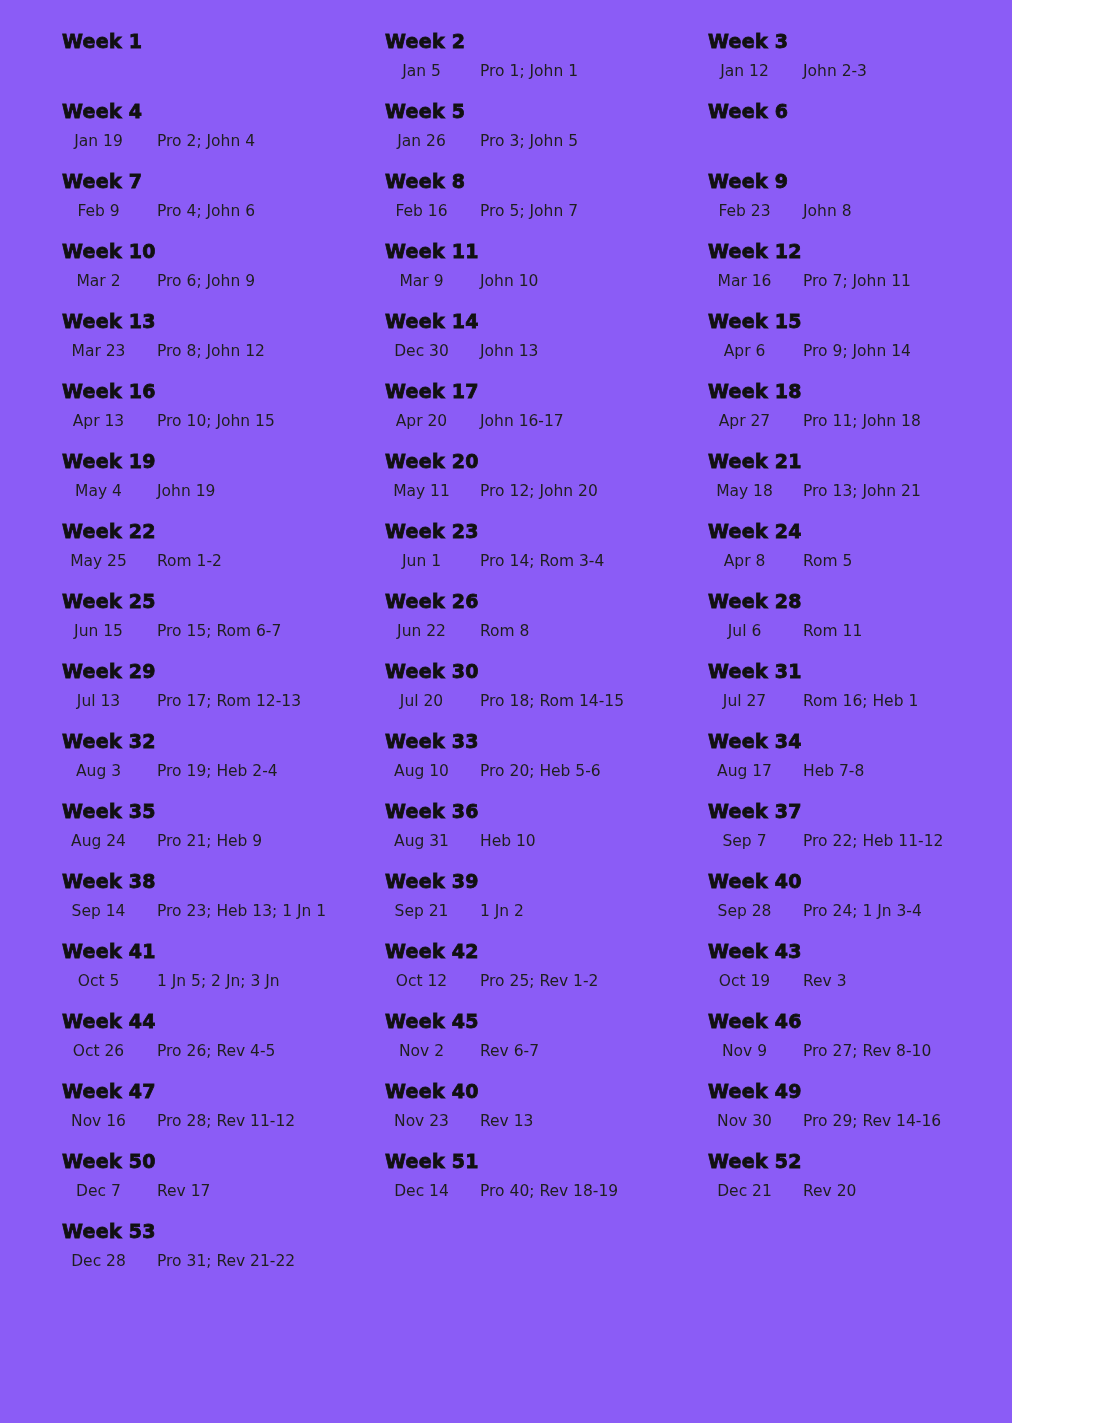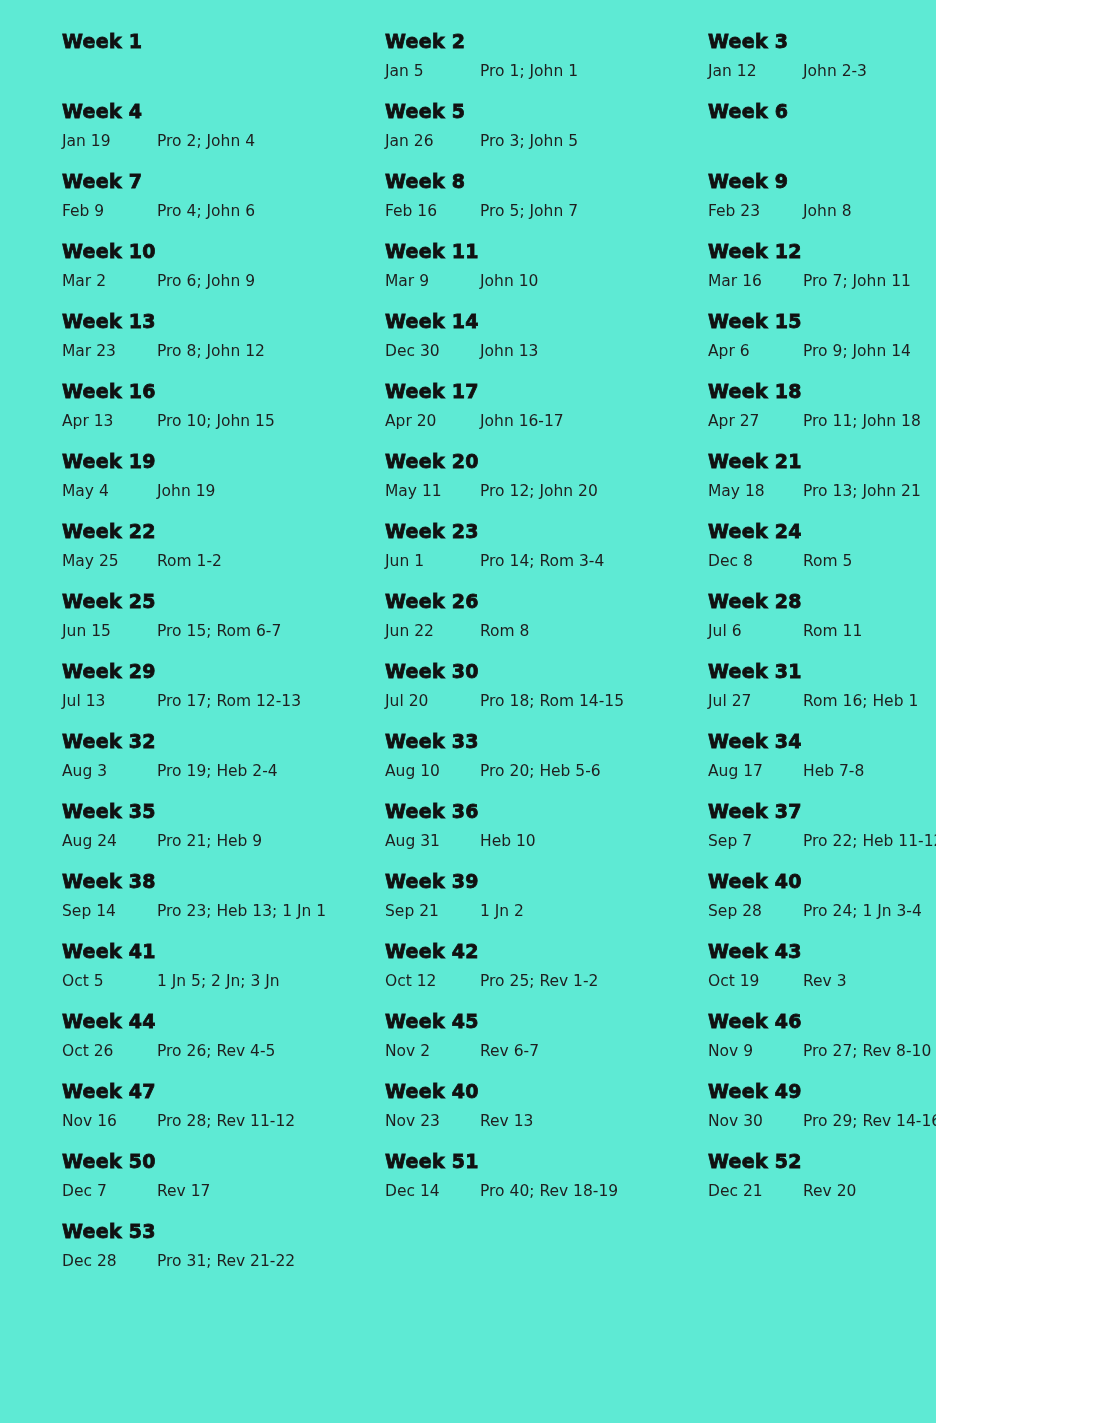--- a/index.html
+++ b/index.html
@@ -2,23 +2,23 @@
 <html><head>
 <meta charset="utf-8">
 <style>
   html, body {
     margin: 0;
     padding: 0;
     background: #ffffff;
   }
   .page {
     position: relative;
-    width: 936px;
+    width: 1012px;
     height: 1423px;
-    background: #5eead4;
+    background: #8b5cf6;
     color: #1b1b1b;
     font-family: "DejaVu Sans", "Liberation Sans", sans-serif;
     overflow: hidden;
   }
   .plan-grid {
     display: grid;
     grid-template-columns: 323px 323px 323px;
     grid-auto-rows: 70px;
     padding: 31px 0 0 62px;
   }
@@ -38,21 +38,21 @@
   .entry {
     display: flex;
     margin-top: 9px;
     font-size: 15.5px;
     line-height: 20px;
     color: #1f1f1f;
   }
   .entry-date {
     flex: 0 0 73px;
     width: 73px;
-    text-align: left;
+    text-align: center;
     white-space: nowrap;
   }
   .entry-reading {
     padding-left: 22px;
     white-space: nowrap;
   }
 </style>
 </head>
 <body>
 
@@ -238,21 +238,21 @@
     <h2 class="week-title">Week 23</h2>
     <div class="entry">
       <span class="entry-date">Jun 1</span>
       <span class="entry-reading">Pro 14; Rom 3-4</span>
     </div>
   </section>
 
   <section class="week-cell">
     <h2 class="week-title">Week 24</h2>
     <div class="entry">
-      <span class="entry-date">Dec 8</span>
+      <span class="entry-date">Apr 8</span>
       <span class="entry-reading">Rom 5</span>
     </div>
   </section>
 
   <section class="week-cell">
     <h2 class="week-title">Week 25</h2>
     <div class="entry">
       <span class="entry-date">Jun 15</span>
       <span class="entry-reading">Pro 15; Rom 6-7</span>
     </div>

